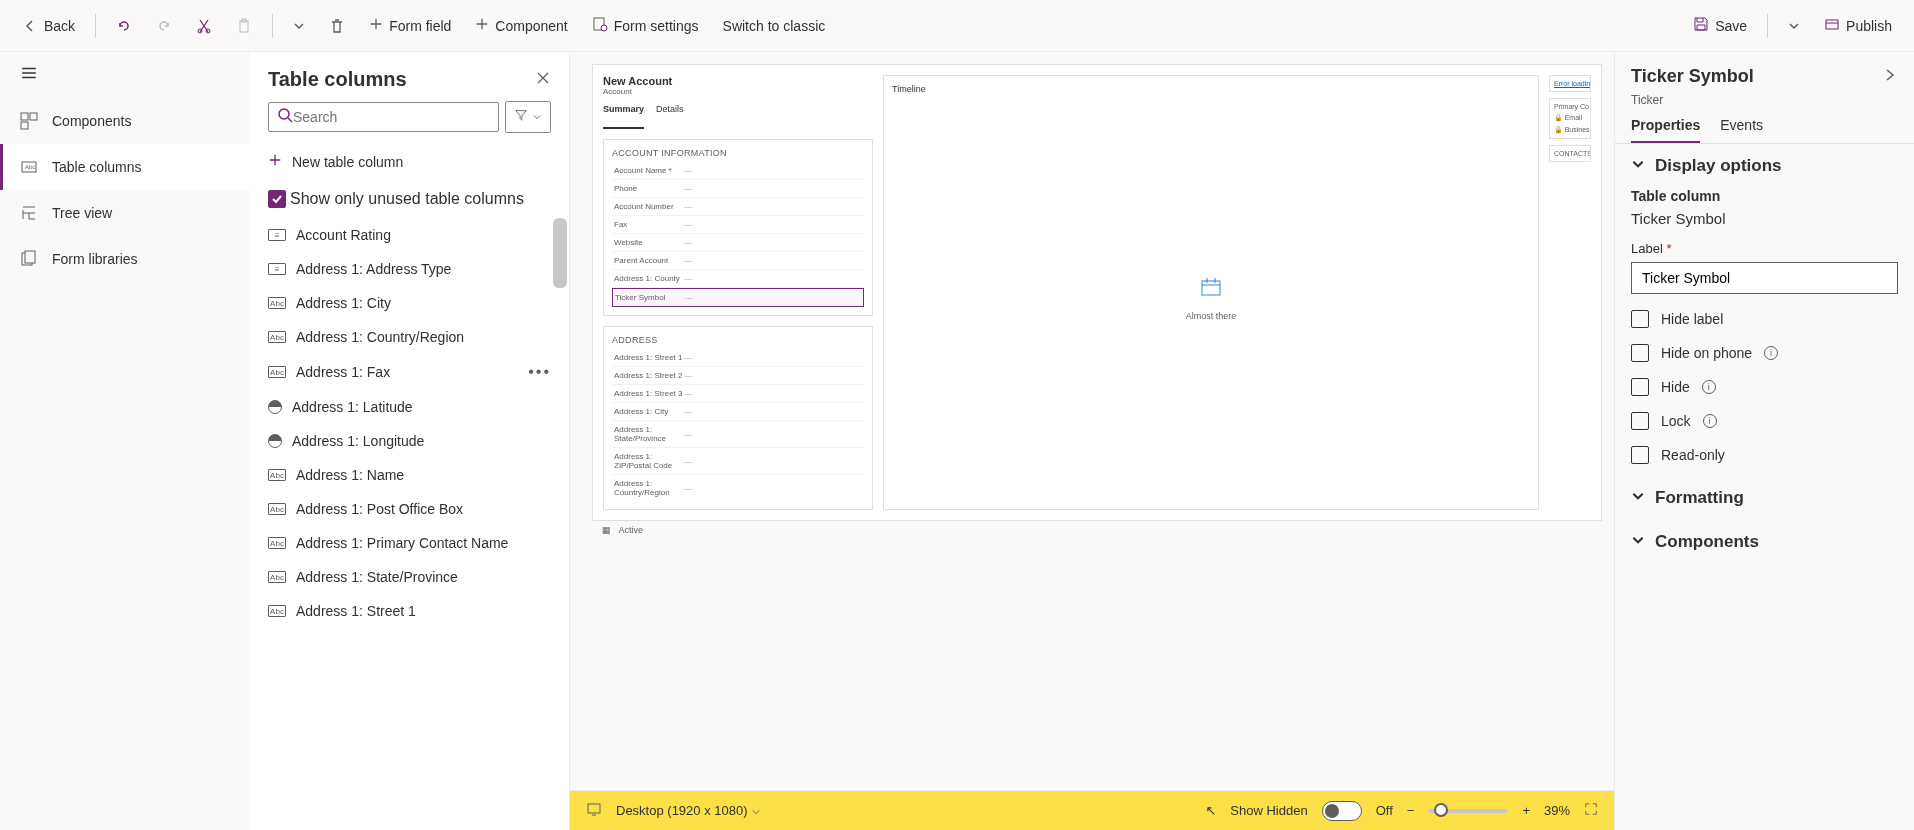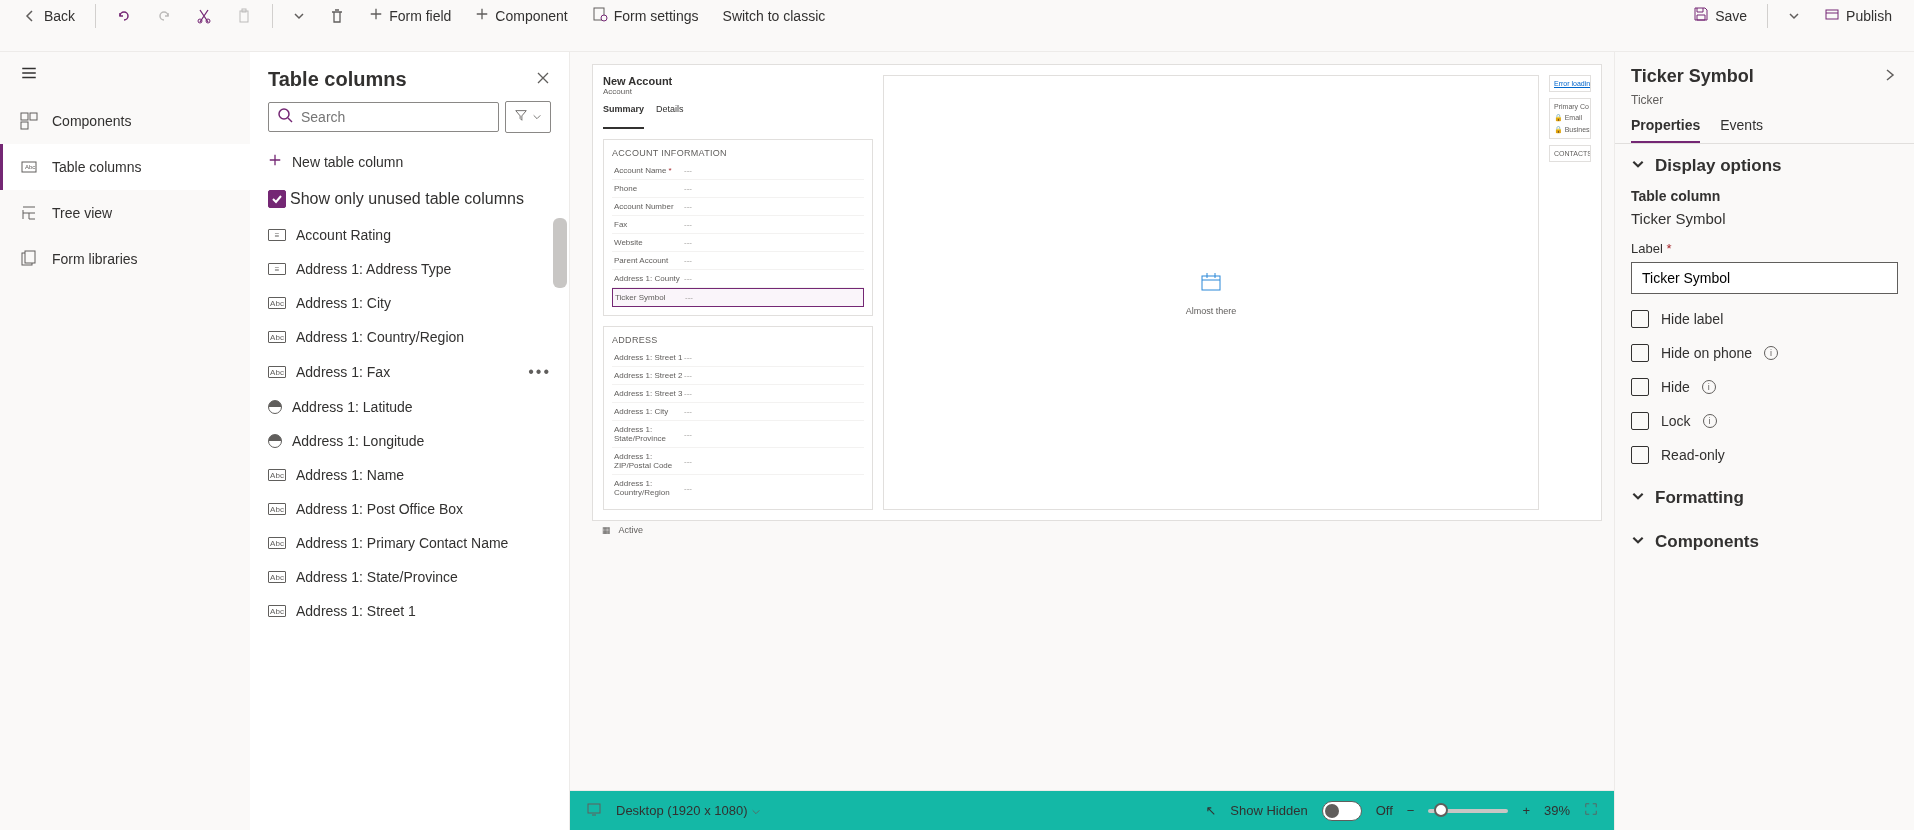--- a/index.html
+++ b/index.html
@@ -1,40 +1,40 @@
 <!DOCTYPE html>
 <html><head>
 <meta charset="utf-8">
 <style>
 * { box-sizing: border-box; margin: 0; padding: 0; font-family: "Segoe UI", Arial, sans-serif; }
 body { background: #faf9f8; color: #323130; overflow: hidden; width: 1914px; height: 830px; }
 
 
-.toolbar { height: 52px; display: flex; align-items: flex-start; padding: 0 12px; background: #faf9f8; border-bottom: 1px solid #edebe9; }
+.toolbar { height: 52px; display: flex; align-items: center; padding: 0 12px; background: #faf9f8; border-bottom: 1px solid #edebe9; }
 .toolbar-left { display: flex; align-items: center; gap: 4px; flex: 1; }
 .toolbar-right { display: flex; align-items: center; gap: 4px; }
 .toolbar-btn { display: flex; align-items: center; gap: 6px; padding: 6px 10px; background: none; border: none; cursor: pointer; font-size: 14px; color: #323130; border-radius: 2px; }
 .toolbar-icon { width: 16px; height: 16px; display: inline-flex; align-items: center; justify-content: center; }
 .sep { width: 1px; height: 24px; background: #d2d0ce; margin: 0 6px; }
 .purple { color: #742774; }
 
 
 .main { display: flex; height: calc(100% - 52px); }
 .sidebar { width: 250px; background: #faf9f8; }
 .hamburger { padding: 12px 20px; }
 .nav-item { display: flex; align-items: center; gap: 14px; padding: 14px 20px; cursor: pointer; font-size: 14px; }
 .nav-item.active { background: #fff; border-left: 3px solid #742774; padding-left: 17px; }
 .nav-icon { width: 18px; height: 18px; }
 
 
 .tc-panel { width: 320px; background: #fff; border-right: 1px solid #edebe9; display: flex; flex-direction: column; }
 .tc-header { display: flex; align-items: center; justify-content: space-between; padding: 16px 18px 10px; }
 .tc-title { font-size: 20px; font-weight: 600; }
 .tc-search-row { display: flex; align-items: center; gap: 6px; padding: 0 18px 10px; }
-.tc-search { flex: 1; display: flex; align-items: center; border: 1px solid #8a8886; border-radius: 2px; padding: 4px 8px; gap: 8px; }
+.tc-search { flex: 1; display: flex; align-items: center; border: 1px solid #8a8886; border-radius: 2px; padding: 4px 8px; gap: 0; }
 .tc-search input { border: none; outline: none; flex: 1; font-size: 14px; background: transparent; }
 .tc-filter { display: flex; align-items: center; border: 1px solid #8a8886; border-radius: 2px; padding: 6px 8px; gap: 4px; }
 .tc-new { display: flex; align-items: center; gap: 10px; padding: 10px 18px; cursor: pointer; font-size: 14px; color: #323130; }
 .tc-checkbox-row { display: flex; align-items: center; gap: 4px; padding: 10px 18px; }
 .checkbox { width: 18px; height: 18px; border: 1px solid #323130; border-radius: 2px; display: inline-flex; align-items: center; justify-content: center; }
 .checkbox.checked { background: #742774; border-color: #742774; color: #fff; }
 .tc-list { flex: 1; overflow-y: auto; position: relative; }
 .tc-item { display: flex; align-items: center; gap: 10px; padding: 9px 18px; font-size: 14px; cursor: pointer; }
 .tc-type-icon { width: 18px; height: 12px; border: 1px solid #605e5c; border-radius: 1px; font-size: 8px; display: flex; align-items: center; justify-content: center; color: #605e5c; }
 .tc-type-icon.globe { border-radius: 50%; width: 14px; height: 14px; background: linear-gradient(#605e5c 50%, #fff 50%); }
@@ -57,21 +57,21 @@
 .form-field:last-child { border-bottom: none; }
 .form-field.selected { border: 1px solid #742774; background: #faf5fa; }
 .ff-label { width: 70px; color: #605e5c; }
 .ff-req { color: #a4262c; margin-left: 2px; }
 .ff-val { color: #a19f9d; }
 .timeline-card { flex: 1; border: 1px solid #e1dfdd; padding: 8px; font-size: 9px; display: flex; flex-direction: column; }
 .timeline-body { flex: 1; display: flex; flex-direction: column; align-items: center; justify-content: center; color: #605e5c; gap: 10px; }
 .right-cards { width: 42px; display: flex; flex-direction: column; gap: 6px; font-size: 7px; }
 .mini-card { border: 1px solid #e1dfdd; padding: 4px; color: #605e5c; overflow: hidden; white-space: nowrap; }
 .status-row { font-size: 9px; color: #605e5c; padding: 4px 10px; margin-left: 10px; display:flex; gap: 8px; align-items:center;}
-.canvas-footer { height: 40px; display: flex; align-items: center; padding: 0 16px; gap: 14px; font-size: 13px; background: #14b8a6; border-top: 1px solid #edebe9; }
+.canvas-footer { height: 40px; display: flex; align-items: center; padding: 0 16px; gap: 14px; font-size: 13px; background: #fde047; border-top: 1px solid #edebe9; }
 .toggle { width: 40px; height: 20px; border-radius: 10px; background: #fff; border: 1px solid #605e5c; position: relative; }
 .toggle-knob { width: 14px; height: 14px; border-radius: 50%; background: #605e5c; position: absolute; top: 2px; left: 2px; }
 .slider { width: 80px; height: 4px; background: #c8c6c4; border-radius: 2px; position: relative; }
 .slider-knob { width: 14px; height: 14px; border-radius: 50%; background: #fff; border: 2px solid #605e5c; position: absolute; top: -6px; left: 6px; }
 
 
 .props { width: 300px; background: #faf9f8; border-left: 1px solid #edebe9; display: flex; flex-direction: column; padding: 8px 0; overflow-y: auto; }
 .props-header { display: flex; align-items: center; justify-content: space-between; padding: 6px 16px; }
 .props-title { font-size: 18px; font-weight: 600; }
 .props-sub { font-size: 12px; color: #605e5c; padding: 0 16px; }
@@ -387,20 +387,21 @@
                   <span class="ff-val">---</span>
                 </div>
                 <div class="form-field">
                   <span class="ff-label">Address 1: Country/Region</span>
                   <span class="ff-val">---</span>
                 </div>
               </div>
           </div>
         </div>
         <div class="timeline-card">
+          <div>Timeline</div>
           <div class="timeline-body">
             <span><svg viewBox="0 0 24 24" width="24" height="24">
                   <rect x="3" y="6" width="18" height="14" stroke="#2b88d8" fill="none"></rect>
                   <path d="M3 10 L21 10 M8 3 L8 8 M16 3 L16 8" stroke="#2b88d8"></path>
                 </svg></span>
             <span>Almost there</span>
           </div>
         </div>
         <div class="right-cards">
           <div class="mini-card" style="color:#0066cc;text-decoration:underline">Error loading</div>

